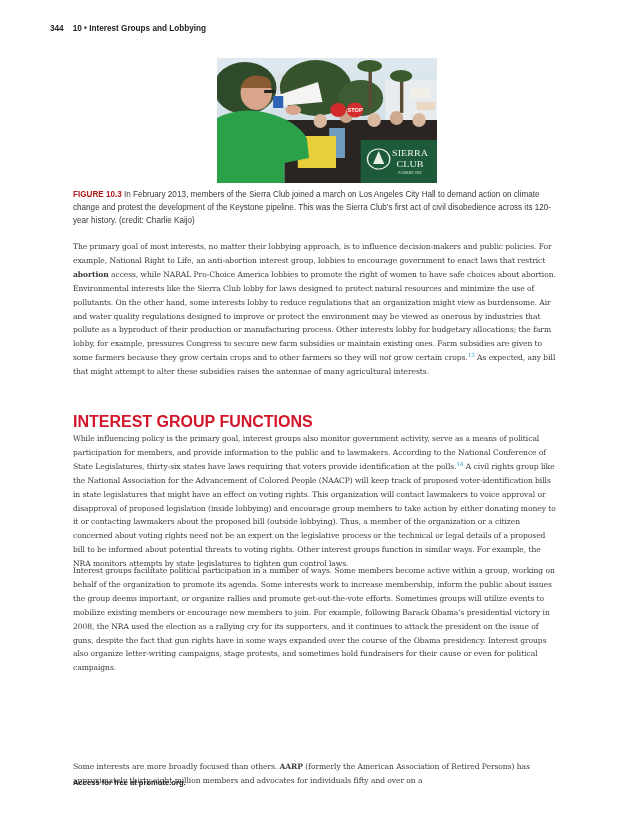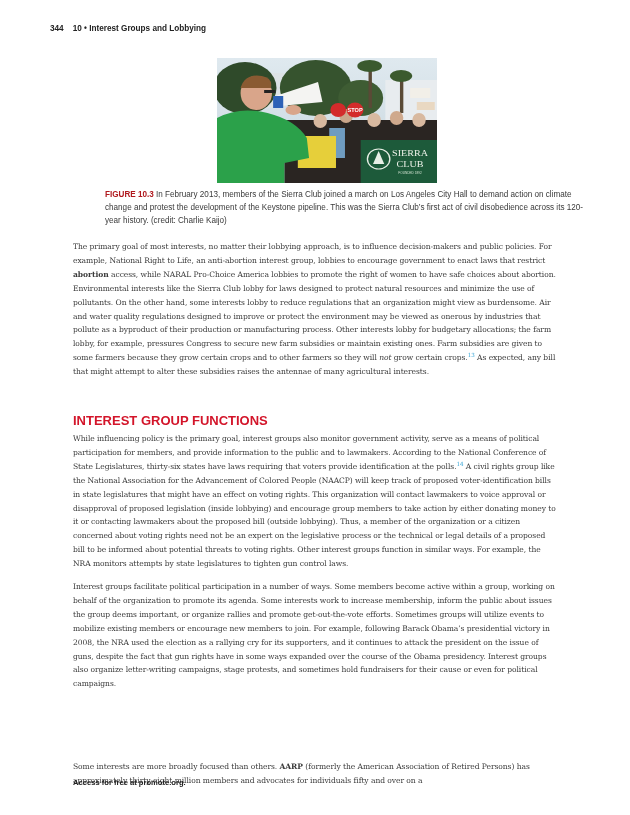--- a/index.html
+++ b/index.html
@@ -16,38 +16,37 @@
   .figure-photo {
     position: absolute; left: 217px; top: 58px; width: 220px; height: 125px;
     overflow: hidden; background: #cfe0ea;
   }
   .figure-photo svg { display: block; width: 100%; height: 100%; }
 
   .caption {
     position: absolute; left: 73px; top: 188px; width: 485px;
     font-family: "Liberation Sans", sans-serif; font-size: 8.15px; line-height: 13.2px;
     color: #3a3a3a;
-    margin-left: 32px;
   }
   .caption .fig-label { color: #b0191e; font-weight: bold; }
 
   .body-col {
     position: absolute; left: 73px; width: 485px;
     font-family: "DejaVu Serif", serif; font-size: 7.55px; line-height: 13.9px;
     color: #3a3a3a; letter-spacing: -0.05px;
   }
   .body-col p { margin: 0; }
   .p1 { top: 240px; }
   .heading {
     position: absolute; left: 73px; top: 413px;
     font-family: "Liberation Sans", sans-serif; font-weight: bold;
-    font-size: 13px; color: #d3152a;
+    font-size: 16px; color: #d3152a;
   }
   .p2 { top: 432px; }
-  .p3 { top: 580px; }
+  .p3 { top: 564px; }
   .p4 { top: 732px; margin-top: 28px; }
   sup.note { color: #3aa6d6; font-size: 5.6px; vertical-align: 3.5px; line-height: 0; }
   .footer {
     position: absolute; left: 73px; top: 778px;
     font-family: "Liberation Sans", sans-serif; font-weight: bold;
     font-size: 7.6px; color: #222;
   }
 </style>
 </head>
 <body>

